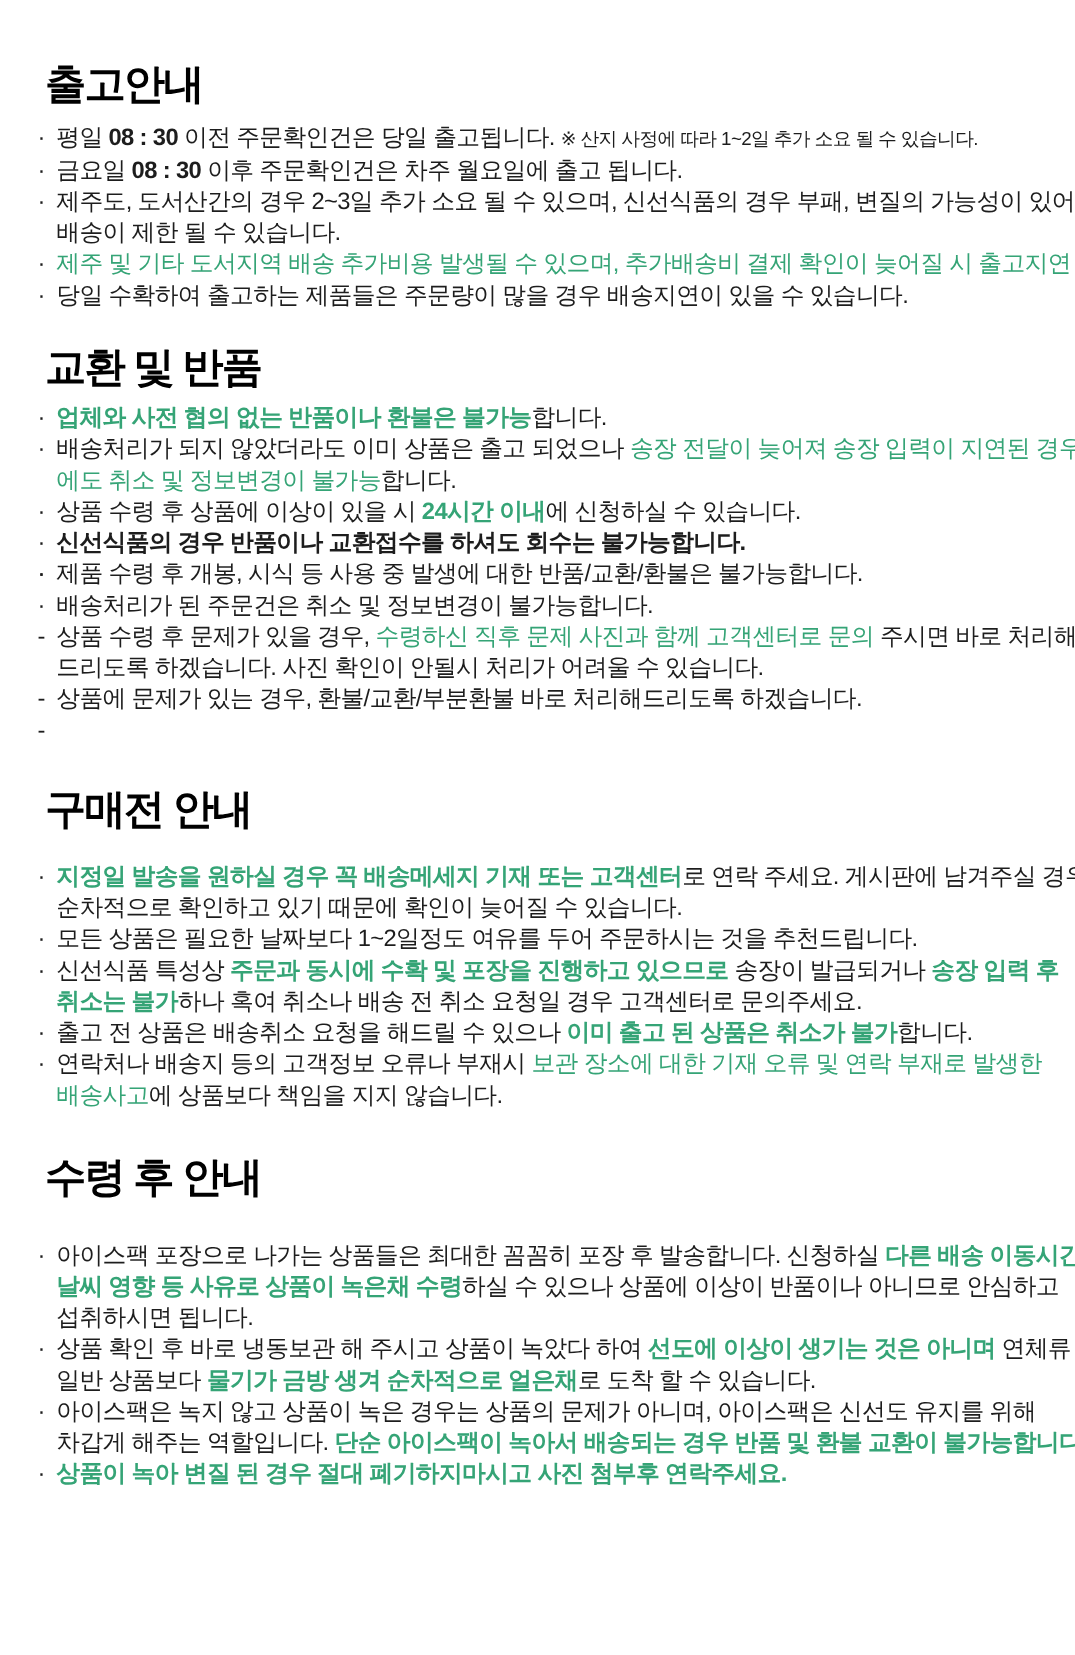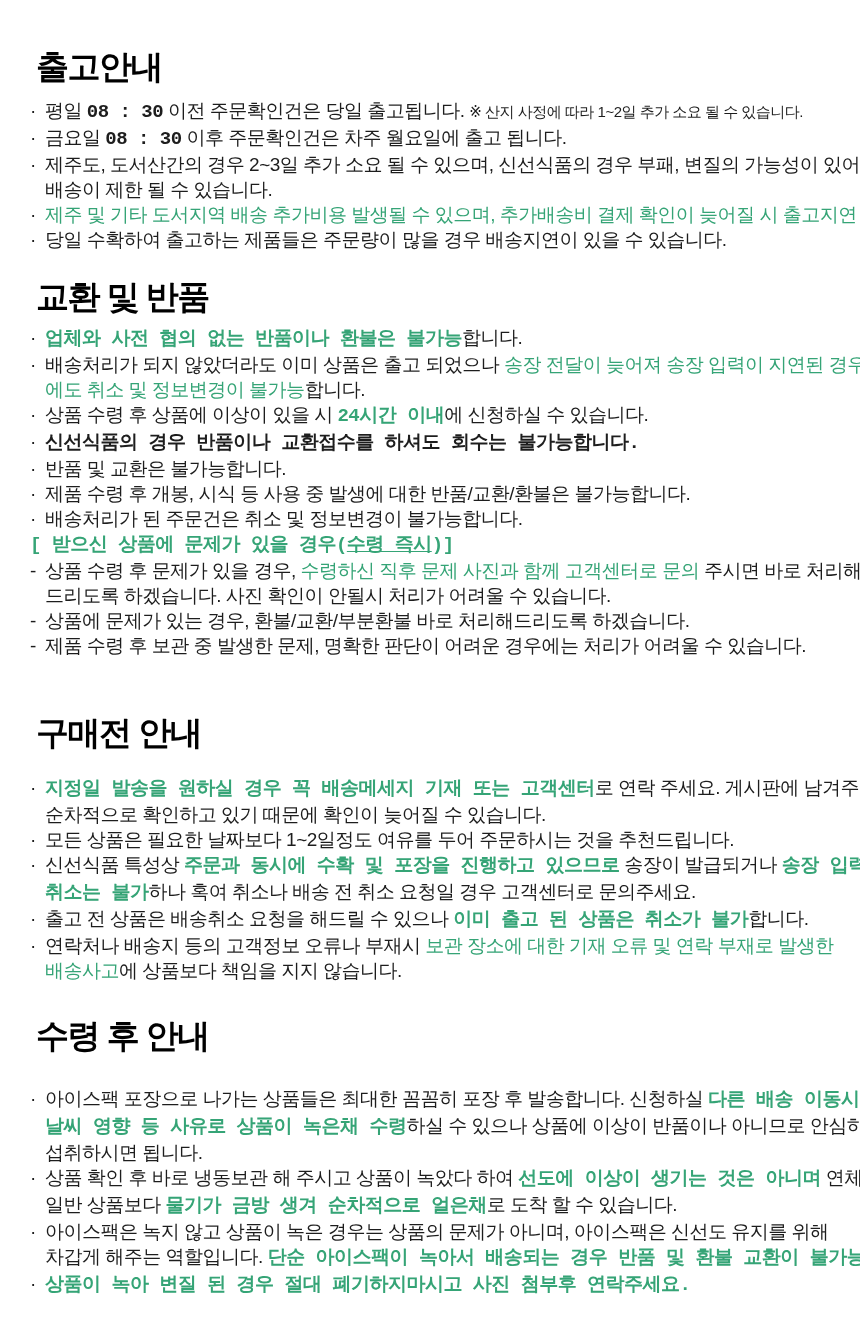--- a/index.html
+++ b/index.html
@@ -44,21 +44,21 @@
     white-space: nowrap;
     letter-spacing: -0.5px;
   }
   .line.flush { padding-left: 2px; }
   .marker {
     position: absolute;
     left: 2px;
     top: 0;
   }
   .run.g  { color: var(--green); }
-  .run.b  { font-weight: 700; font-family: Liberation Mono, monospace; }
+  .run.b  { font-weight: 700; }
   .run.sm { font-size: 15px; }
   .run.u  { text-decoration: underline; }
 </style>
 </head>
 <body style="background: rgb(255, 255, 255); color: rgb(29, 29, 29);">
 
 <div class="page">
 
   <div class="section s1">
     <h1 class="section-title">출고안내</h1>
@@ -76,28 +76,26 @@
   <div class="section s2">
     <h1 class="section-title">교환 및 반품</h1>
     <div class="gap-s2"></div>
     <div class="lines">
         <div class="line"><span class="marker">·</span><span class="run g b">업체와 사전 협의 없는 반품이나 환불은 불가능</span><span class="run">합니다.</span></div>
         <div class="line"><span class="marker">·</span><span class="run">배송처리가 되지 않았더라도 이미 상품은 출고 되었으나 </span><span class="run g">송장 전달이 늦어져 송장 입력이 지연된 경우</span></div>
         <div class="line cont"><span class="run g">에도 취소 및 정보변경이 불가능</span><span class="run">합니다.</span></div>
         <div class="line"><span class="marker">·</span><span class="run">상품 수령 후 상품에 이상이 있을 시 </span><span class="run g b">24시간 이내</span><span class="run">에 신청하실 수 있습니다.</span></div>
         <div class="line"><span class="marker">·</span><span class="run b">신선식품의 경우 반품이나 교환접수를 하셔도 회수는 불가능합니다.</span></div>
         <div class="line"><span class="marker">·</span></div>
-        <div class="line cont"><span class="run">반품 및 교환은 불가능합니다.</span></div>
         <div class="line"><span class="marker">·</span><span class="run">제품 수령 후 개봉, 시식 등 사용 중 발생에 대한 반품/교환/환불은 불가능합니다.</span></div>
         <div class="line"><span class="marker">·</span><span class="run">배송처리가 된 주문건은 취소 및 정보변경이 불가능합니다.</span></div>
-        <div class="line flush"><span class="run g b">[ 받으신 상품에 문제가 있을 경우(</span><span class="run g b u">수령 즉시</span><span class="run g b">)]</span></div>
         <div class="line"><span class="marker">-</span><span class="run">상품 수령 후 문제가 있을 경우, </span><span class="run g">수령하신 직후 문제 사진과 함께 고객센터로 문의</span><span class="run"> 주시면 바로 처리해</span></div>
         <div class="line cont"><span class="run">드리도록 하겠습니다. 사진 확인이 안될시 처리가 어려울 수 있습니다.</span></div>
         <div class="line"><span class="marker">-</span><span class="run">상품에 문제가 있는 경우, 환불/교환/부분환불 바로 처리해드리도록 하겠습니다.</span></div>
-        <div class="line"><span class="marker">-</span><span class="run">제품 수령 후 보관 중 발생한 문제, 명확한 판단이 어려운 경우에는 처리가 어려울 수 있습니다.</span></div>
+        <div class="line"><span class="marker">-</span></div>
       </div>
   </div>
 
   <div class="section s3">
     <h1 class="section-title">구매전 안내</h1>
     <div class="gap-s3"></div>
     <div class="lines">
         <div class="line"><span class="marker">·</span><span class="run g b">지정일 발송을 원하실 경우 꼭 배송메세지 기재 또는 고객센터</span><span class="run">로 연락 주세요. 게시판에 남겨주실 경우</span></div>
         <div class="line cont"><span class="run">순차적으로 확인하고 있기 때문에 확인이 늦어질 수 있습니다.</span></div>
         <div class="line"><span class="marker">·</span><span class="run">모든 상품은 필요한 날짜보다 1~2일정도 여유를 두어 주문하시는 것을 추천드립니다.</span></div>

